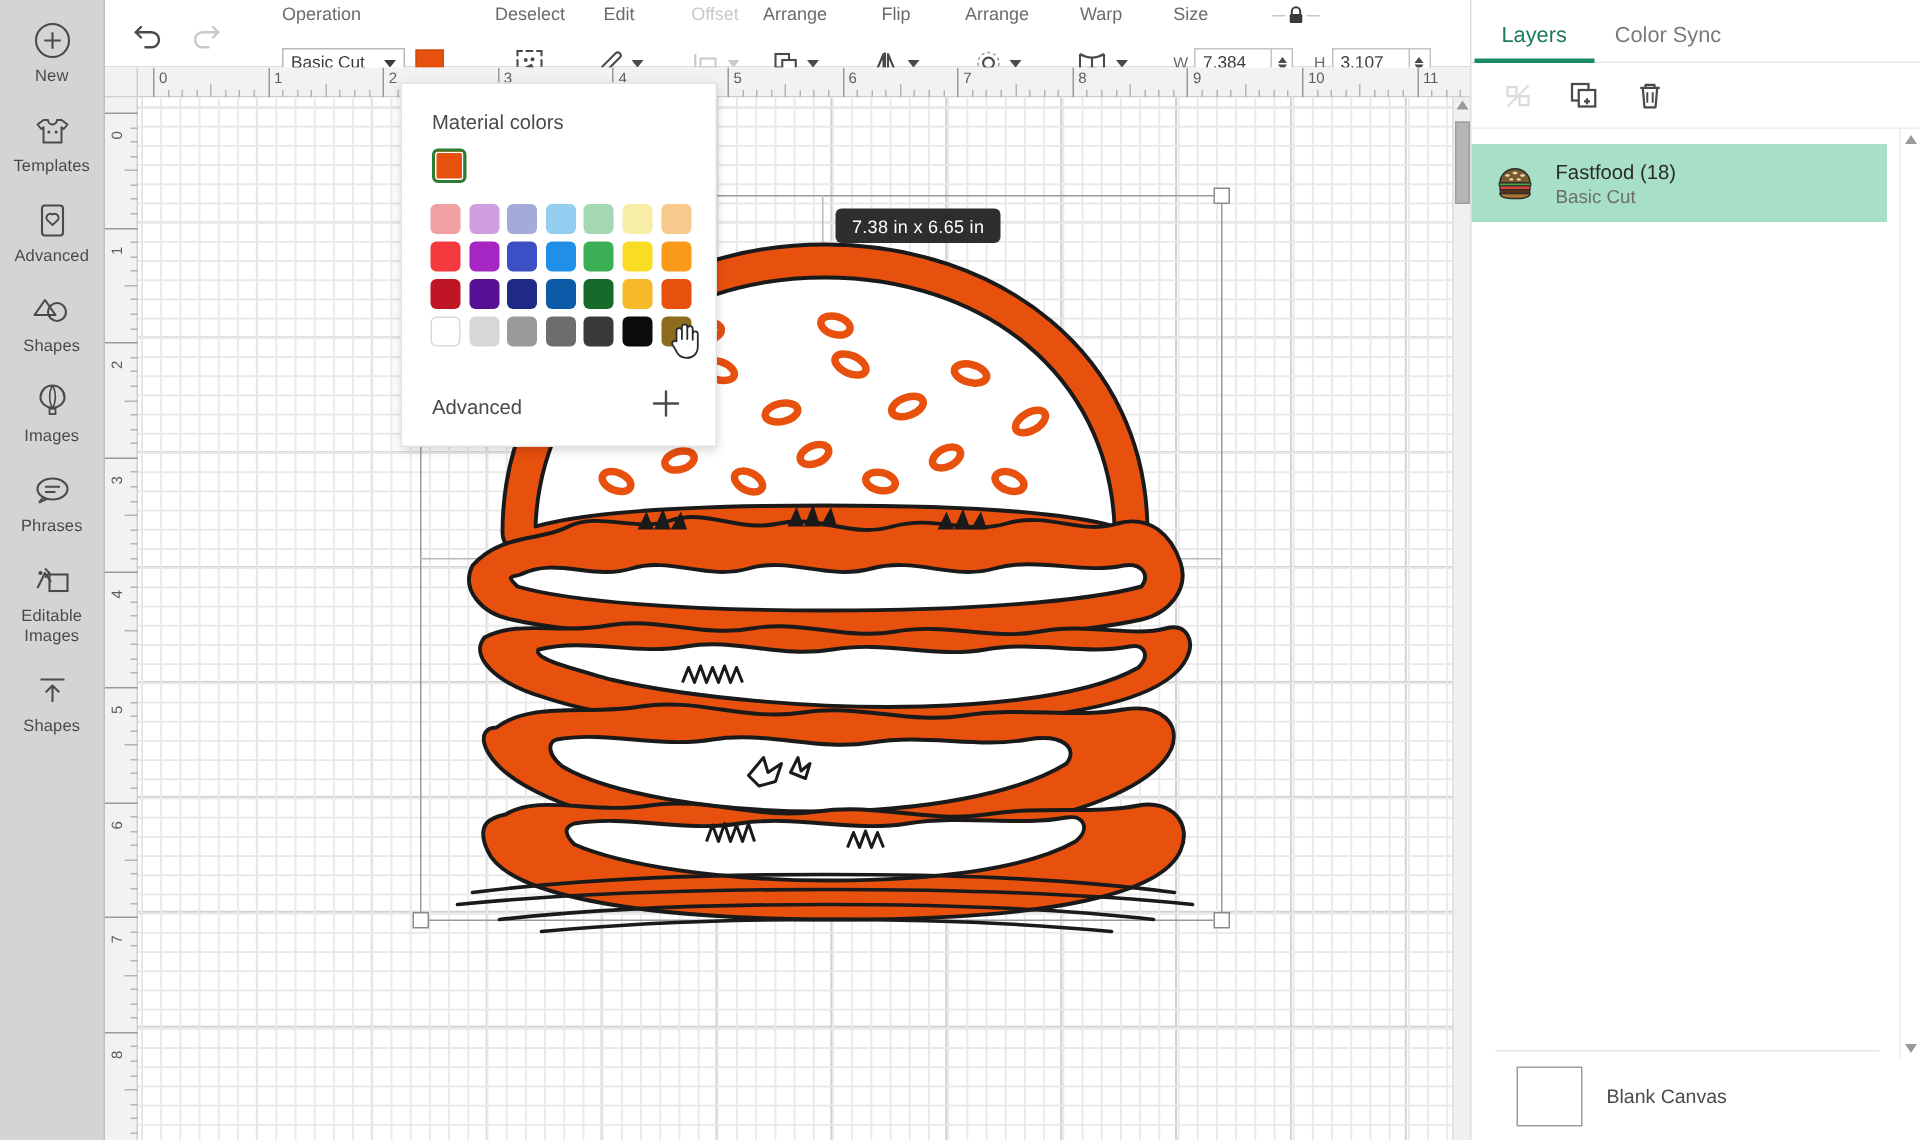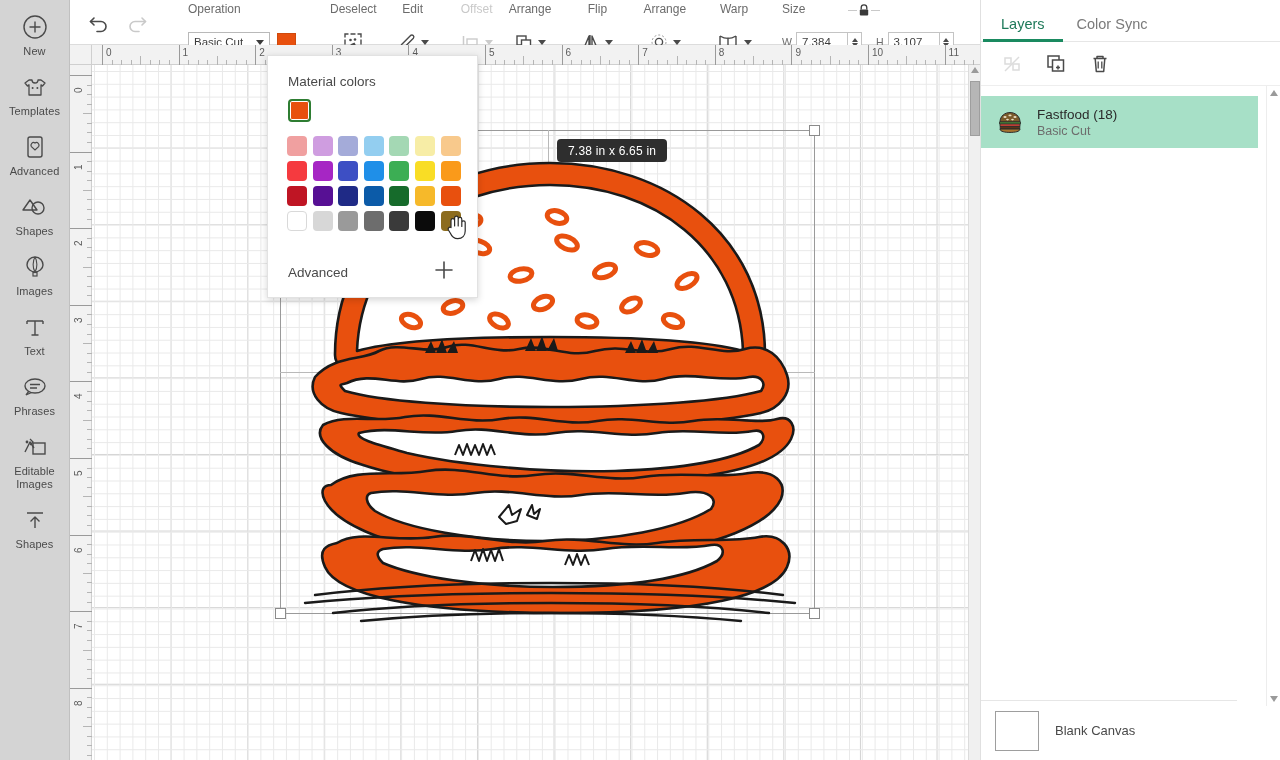--- a/index.html
+++ b/index.html
@@ -281,21 +281,21 @@
     position: absolute; right: 0; top: 0; width: 14px; height: 620px;
     background: #fff; border-left: 1px solid #ededed;
   }
   #layer-scroll .lsa {
     position: absolute; left: 3px; width: 0; height: 0;
     border-left: 4px solid transparent; border-right: 4px solid transparent;
   }
   #layer-scroll .lsa.up { top: 4px; border-bottom: 6px solid #9a9a9a; }
   #layer-scroll .lsa.dn { bottom: 4px; border-top: 6px solid #9a9a9a; }
   #canvas-footer {
-    position: absolute; left: 0; bottom: 0; width: 256px; height: 60px;
+    position: absolute; left: 16px; bottom: 0; width: 256px; height: 60px;
     border-top: 1px solid #e6e6e6; display: flex; align-items: center;
     padding-left: 14px; background: #fff;
   }
   .canvas-thumb {
     width: 44px; height: 40px; background: #fff; border: 1px solid #9e9e9e;
     margin-right: 16px;
   }
   .canvas-lab { font-size: 13px; color: #4a4a4a; }
 </style>
 </head>
@@ -350,28 +350,20 @@
       <span class="side-icon">
         <svg width="24" height="26" viewBox="0 0 24 26">
             <path d="M12 3 C17 3 20 7 20 11 C20 15 15.5 18 12 18 C8.5 18 4 15 4 11 C4 7 7 3 12 3 Z" fill="none" stroke="#4a4a4a" stroke-width="1.4"></path>
             <path d="M12 3 C9.5 7 9.5 14 12 18 M12 3 C14.5 7 14.5 14 12 18" fill="none" stroke="#4a4a4a" stroke-width="1.1"></path>
             <rect x="10" y="18.5" width="4" height="3.5" fill="none" stroke="#4a4a4a" stroke-width="1.2"></rect>
           </svg>
       </span>
       <span class="side-label">Images</span>
     </div>
 
-    <div class="side-item">
-      <span class="side-icon">
-        <svg width="24" height="24" viewBox="0 0 24 24">
-            <path d="M4 6 H20 M4 6 V9 M20 6 V9 M12 6 V20 M8.5 20 H15.5" fill="none" stroke="#4a4a4a" stroke-width="1.4"></path>
-          </svg>
-      </span>
-      <span class="side-label">Text</span>
-    </div>
 
     <div class="side-item">
       <span class="side-icon">
         <svg width="28" height="22" viewBox="0 0 28 22">
             <ellipse cx="14" cy="10" rx="10" ry="7" fill="none" stroke="#4a4a4a" stroke-width="1.4"></ellipse>
             <path d="M9 8.5 H19 M9 12 H16" stroke="#4a4a4a" stroke-width="1.3"></path>
             <path d="M8 15 L5 19 L10.5 16.5" fill="none" stroke="#4a4a4a" stroke-width="1.3"></path>
           </svg>
       </span>
       <span class="side-label">Phrases</span>

